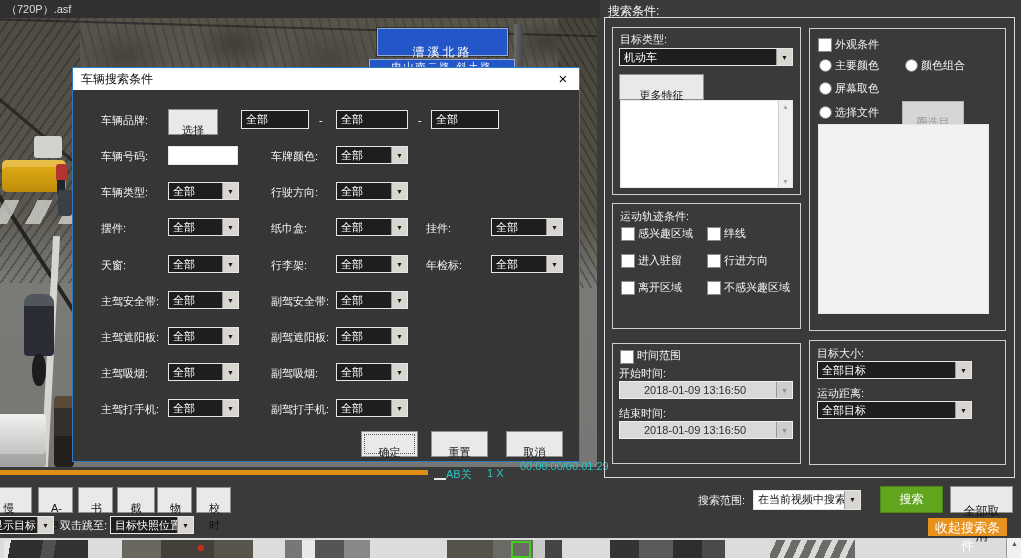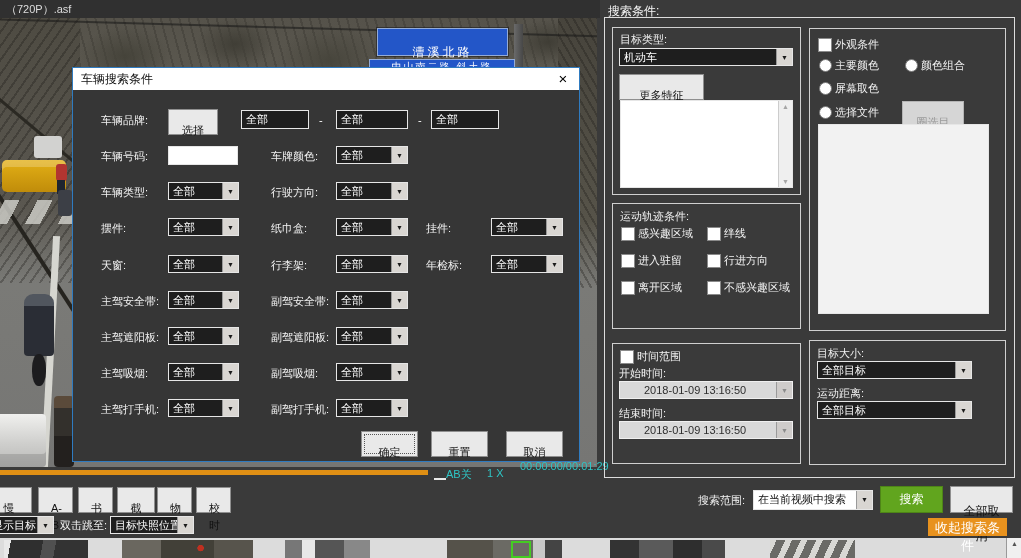--- a/index.html
+++ b/index.html
@@ -231,21 +231,21 @@
   <span class="lbl" style="left:638px;top:254px;">进入驻留</span>
   <div class="cb" style="left:707px;top:254px;"></div>
   <span class="lbl" style="left:724px;top:254px;">行进方向</span>
   <div class="cb" style="left:621px;top:281px;"></div>
   <span class="lbl" style="left:638px;top:281px;">离开区域</span>
   <div class="cb" style="left:707px;top:281px;"></div>
   <span class="lbl" style="left:724px;top:281px;">不感兴趣区域</span>
 
   <div class="grp" style="left:612px;top:343px;width:189px;height:121px;"></div>
   <div class="cb" style="left:620px;top:350px;"></div>
-  <span class="lbl" style="left:637px;top:350px;">时间范围</span>
+  <span class="lbl" style="left:637px;top:350px;font-family:Liberation Mono, monospace;">时间范围</span>
   <span class="lbl" style="left:619px;top:367px;">开始时间:</span>
   <div class="combo disabled" style="left:619px;top:381px;width:174px;">
     <span class="cval">2018-01-09 13:16:50</span>
     <span class="carr">▼</span>
   </div>
   <span class="lbl" style="left:619px;top:407px;">结束时间:</span>
   <div class="combo disabled" style="left:619px;top:421px;width:174px;">
     <span class="cval">2018-01-09 13:16:50</span>
     <span class="carr">▼</span>
   </div>
@@ -270,21 +270,21 @@
     <span class="cval">全部目标</span>
     <span class="carr">▼</span>
   </div>
   <span class="lbl" style="left:817px;top:387px;">运动距离:</span>
   <div class="combo" style="left:817px;top:401px;width:155px;">
     <span class="cval">全部目标</span>
     <span class="carr">▼</span>
   </div>
 
   <span class="lbl" style="left:698px;top:494px;">搜索范围:</span>
-  <div class="combo light" style="left:753px;top:490px;width:120px;height:20px;">
+  <div class="combo light" style="left:753px;top:490px;width:108px;height:20px;">
     <span class="cval">在当前视频中搜索</span>
     <span class="carr">▼</span>
   </div>
   <button class="btn-green" style="left:880px;top:486px;width:63px;height:27px;">搜索</button>
   <button class="btn" style="left:950px;top:486px;width:63px;height:27px;line-height:25px;font-size:12px;">全部取消</button>
   <button class="btn-orange" style="left:928px;top:518px;width:79px;height:18px;">收起搜索条件</button>
 
   <div class="dialog">
     <div class="dlg-title">车辆搜索条件</div>
     <div class="dlg-close">×</div>

